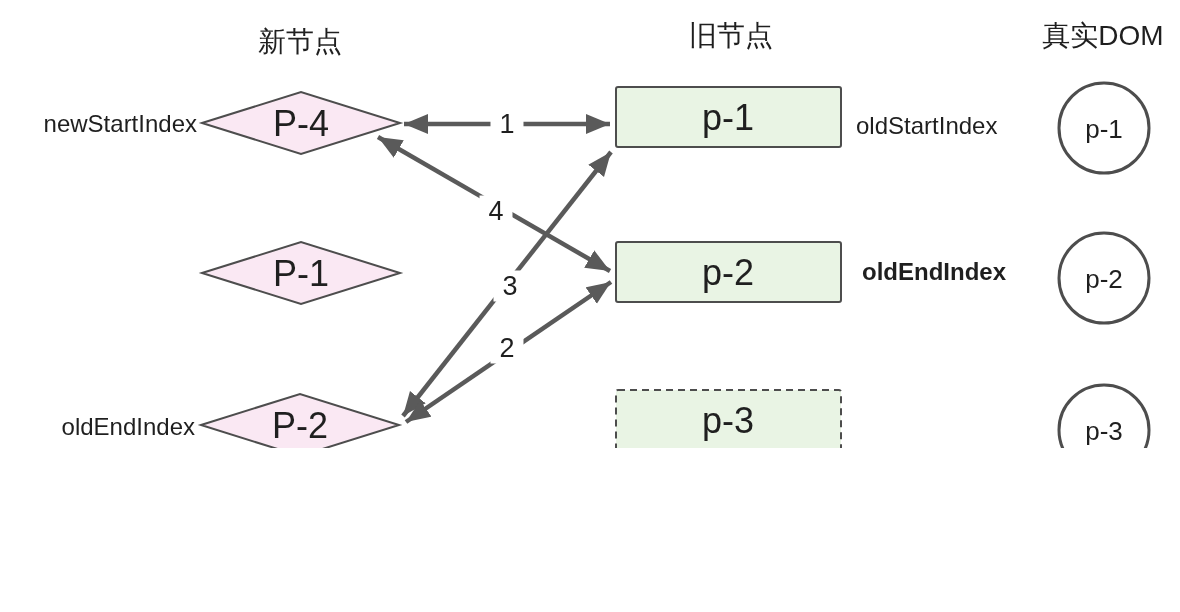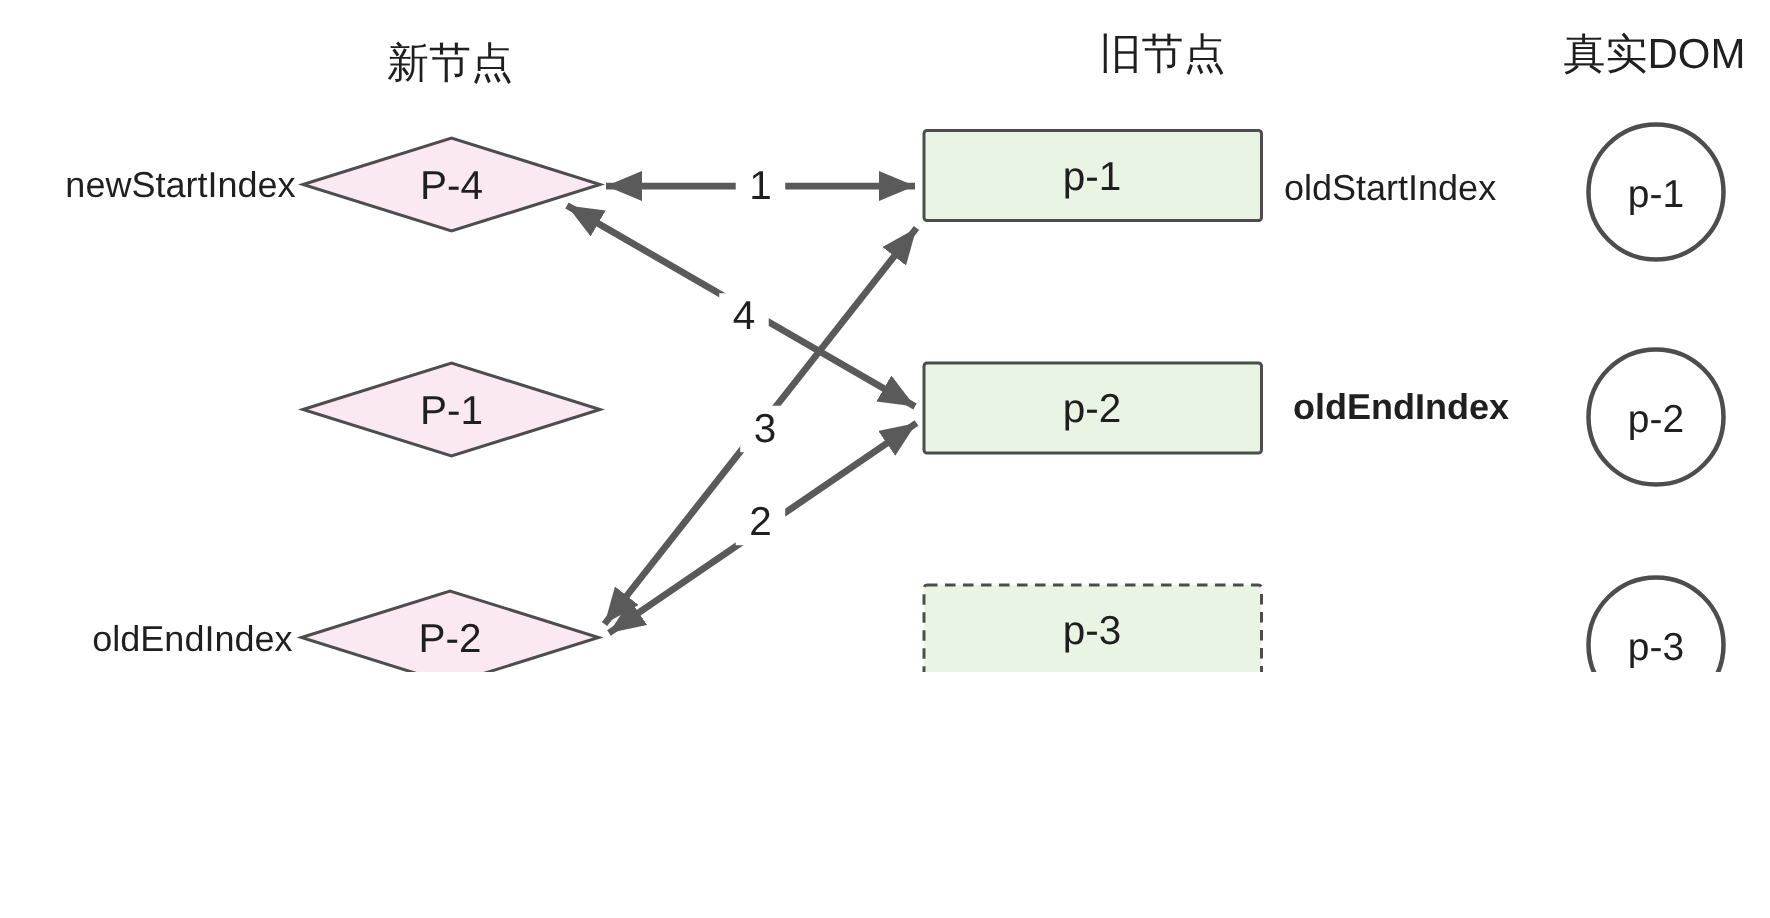--- a/index.html
+++ b/index.html
@@ -5,21 +5,21 @@
   html,body{margin:0;padding:0;background:#ffffff;}
   body{font-family:"Liberation Sans","DejaVu Sans",sans-serif;}
   .canvas{position:relative;width:1180px;height:448px;background:#ffffff;overflow:hidden;}
   svg.layer{position:absolute;left:0;top:0;}
   .t{position:absolute;color:#1f1f1f;white-space:nowrap;line-height:1;}
   .center{transform:translate(-50%,-50%);}
   .rightal{transform:translate(-100%,-50%);}
   .leftal{transform:translate(0,-50%);text-align:center;}
   .title{font-size:28px;}
   .idx{font-size:24px;}
-  .node-label{font-size:27px;}
+  .node-label{font-size:36px;}
   .circle-label{font-size:26px;}
   .chip{font-size:27px;background:#ffffff;padding:2px 9px;}
   .shape{stroke:#4d4d4d;stroke-width:2;}
   .dashed{stroke-dasharray:7 5;}
   .dom-circle{fill:#ffffff;stroke:#4d4d4d;stroke-width:3;}
   .arrow{stroke:#5a5a5a;stroke-width:4.5;}
 </style>
 </head>
 <body>
 
@@ -45,21 +45,21 @@
     <circle class="dom-circle" cx="1104" cy="278" r="45"></circle>
     <circle class="dom-circle" cx="1104" cy="430" r="45"></circle>
 
     <line class="arrow" x1="404" y1="124" x2="610" y2="124" marker-start="url(#head)" marker-end="url(#head)"></line>
     <line class="arrow" x1="378" y1="137" x2="610" y2="271" marker-start="url(#head)" marker-end="url(#head)"></line>
     <line class="arrow" x1="403" y1="416" x2="611" y2="152" marker-start="url(#head)" marker-end="url(#head)"></line>
     <line class="arrow" x1="406" y1="422" x2="611" y2="282" marker-start="url(#head)" marker-end="url(#head)"></line>
   </svg>
 
   <div class="t title center" style="left:300px;top:42px;">新节点</div>
-  <div class="t title center" style="left:731px;top:36px;margin-left:44px;">旧节点</div>
+  <div class="t title center" style="left:731px;top:36px;">旧节点</div>
   <div class="t idx rightal" style="left:197px;top:124px;">newStartIndex</div>
 
   <div class="t title center" style="left:1103px;top:36px;">真实DOM</div>
   <div class="t idx rightal" style="left:195px;top:427px;">oldEndIndex</div>
   <div class="t idx leftal" style="left:856px;top:126px;">oldStartIndex</div>
   <div class="t idx leftal" style="left:862px;top:272px;font-weight:bold;">oldEndIndex</div>
 
   <div class="t node-label center" style="left:301px;top:124px;">P-4</div>
   <div class="t node-label center" style="left:301px;top:274px;">P-1</div>
   <div class="t node-label center" style="left:300px;top:426px;">P-2</div>

